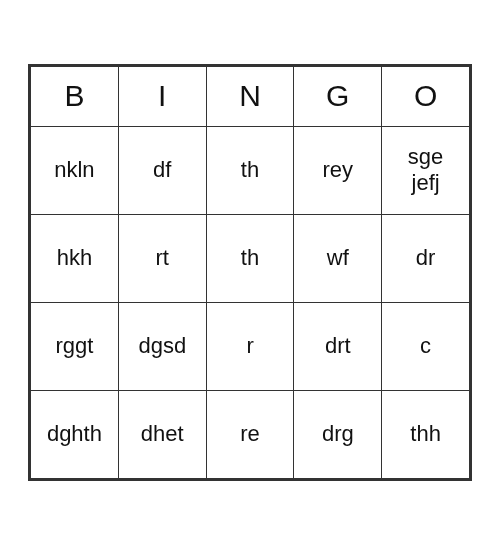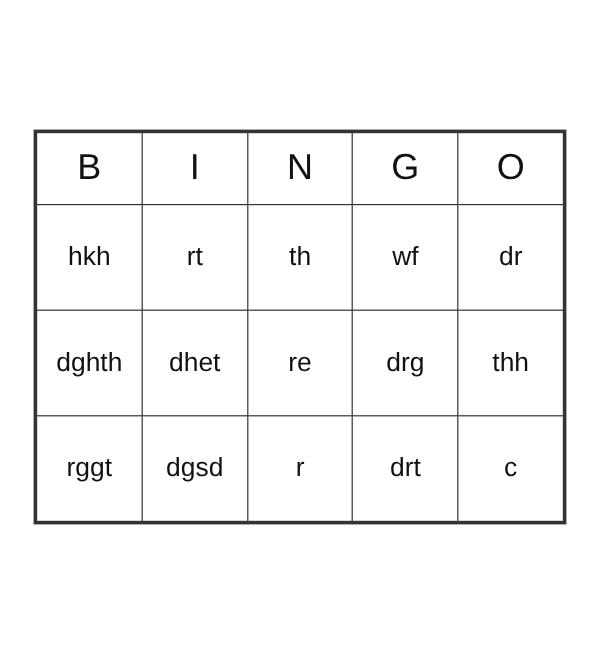--- a/index.html
+++ b/index.html
@@ -55,36 +55,43 @@
     <thead>
       <tr>
         <th>B</th>
         <th>I</th>
         <th>N</th>
         <th>G</th>
         <th>O</th>
       </tr>
     </thead>
     <tbody id="bingo-body">
+    <tr>
+          <td>nkln</td>
+          <td>df</td>
+          <td>th</td>
+          <td>rey</td>
+          <td><span>sge</span><br><span>jefj</span></td>
+        </tr>
         <tr>
           <td>hkh</td>
           <td>rt</td>
           <td>th</td>
           <td>wf</td>
           <td>dr</td>
         </tr>
         <tr>
+          <td>rggt</td>
+          <td>dgsd</td>
+          <td>r</td>
+          <td>drt</td>
+          <td>c</td>
+        </tr>
+        <tr>
           <td>dghth</td>
           <td>dhet</td>
           <td>re</td>
           <td>drg</td>
           <td>thh</td>
         </tr>
-        <tr>
-          <td>rggt</td>
-          <td>dgsd</td>
-          <td>r</td>
-          <td>drt</td>
-          <td>c</td>
-        </tr>
       </tbody>
   </table>
 </div>
 
 </body></html>

